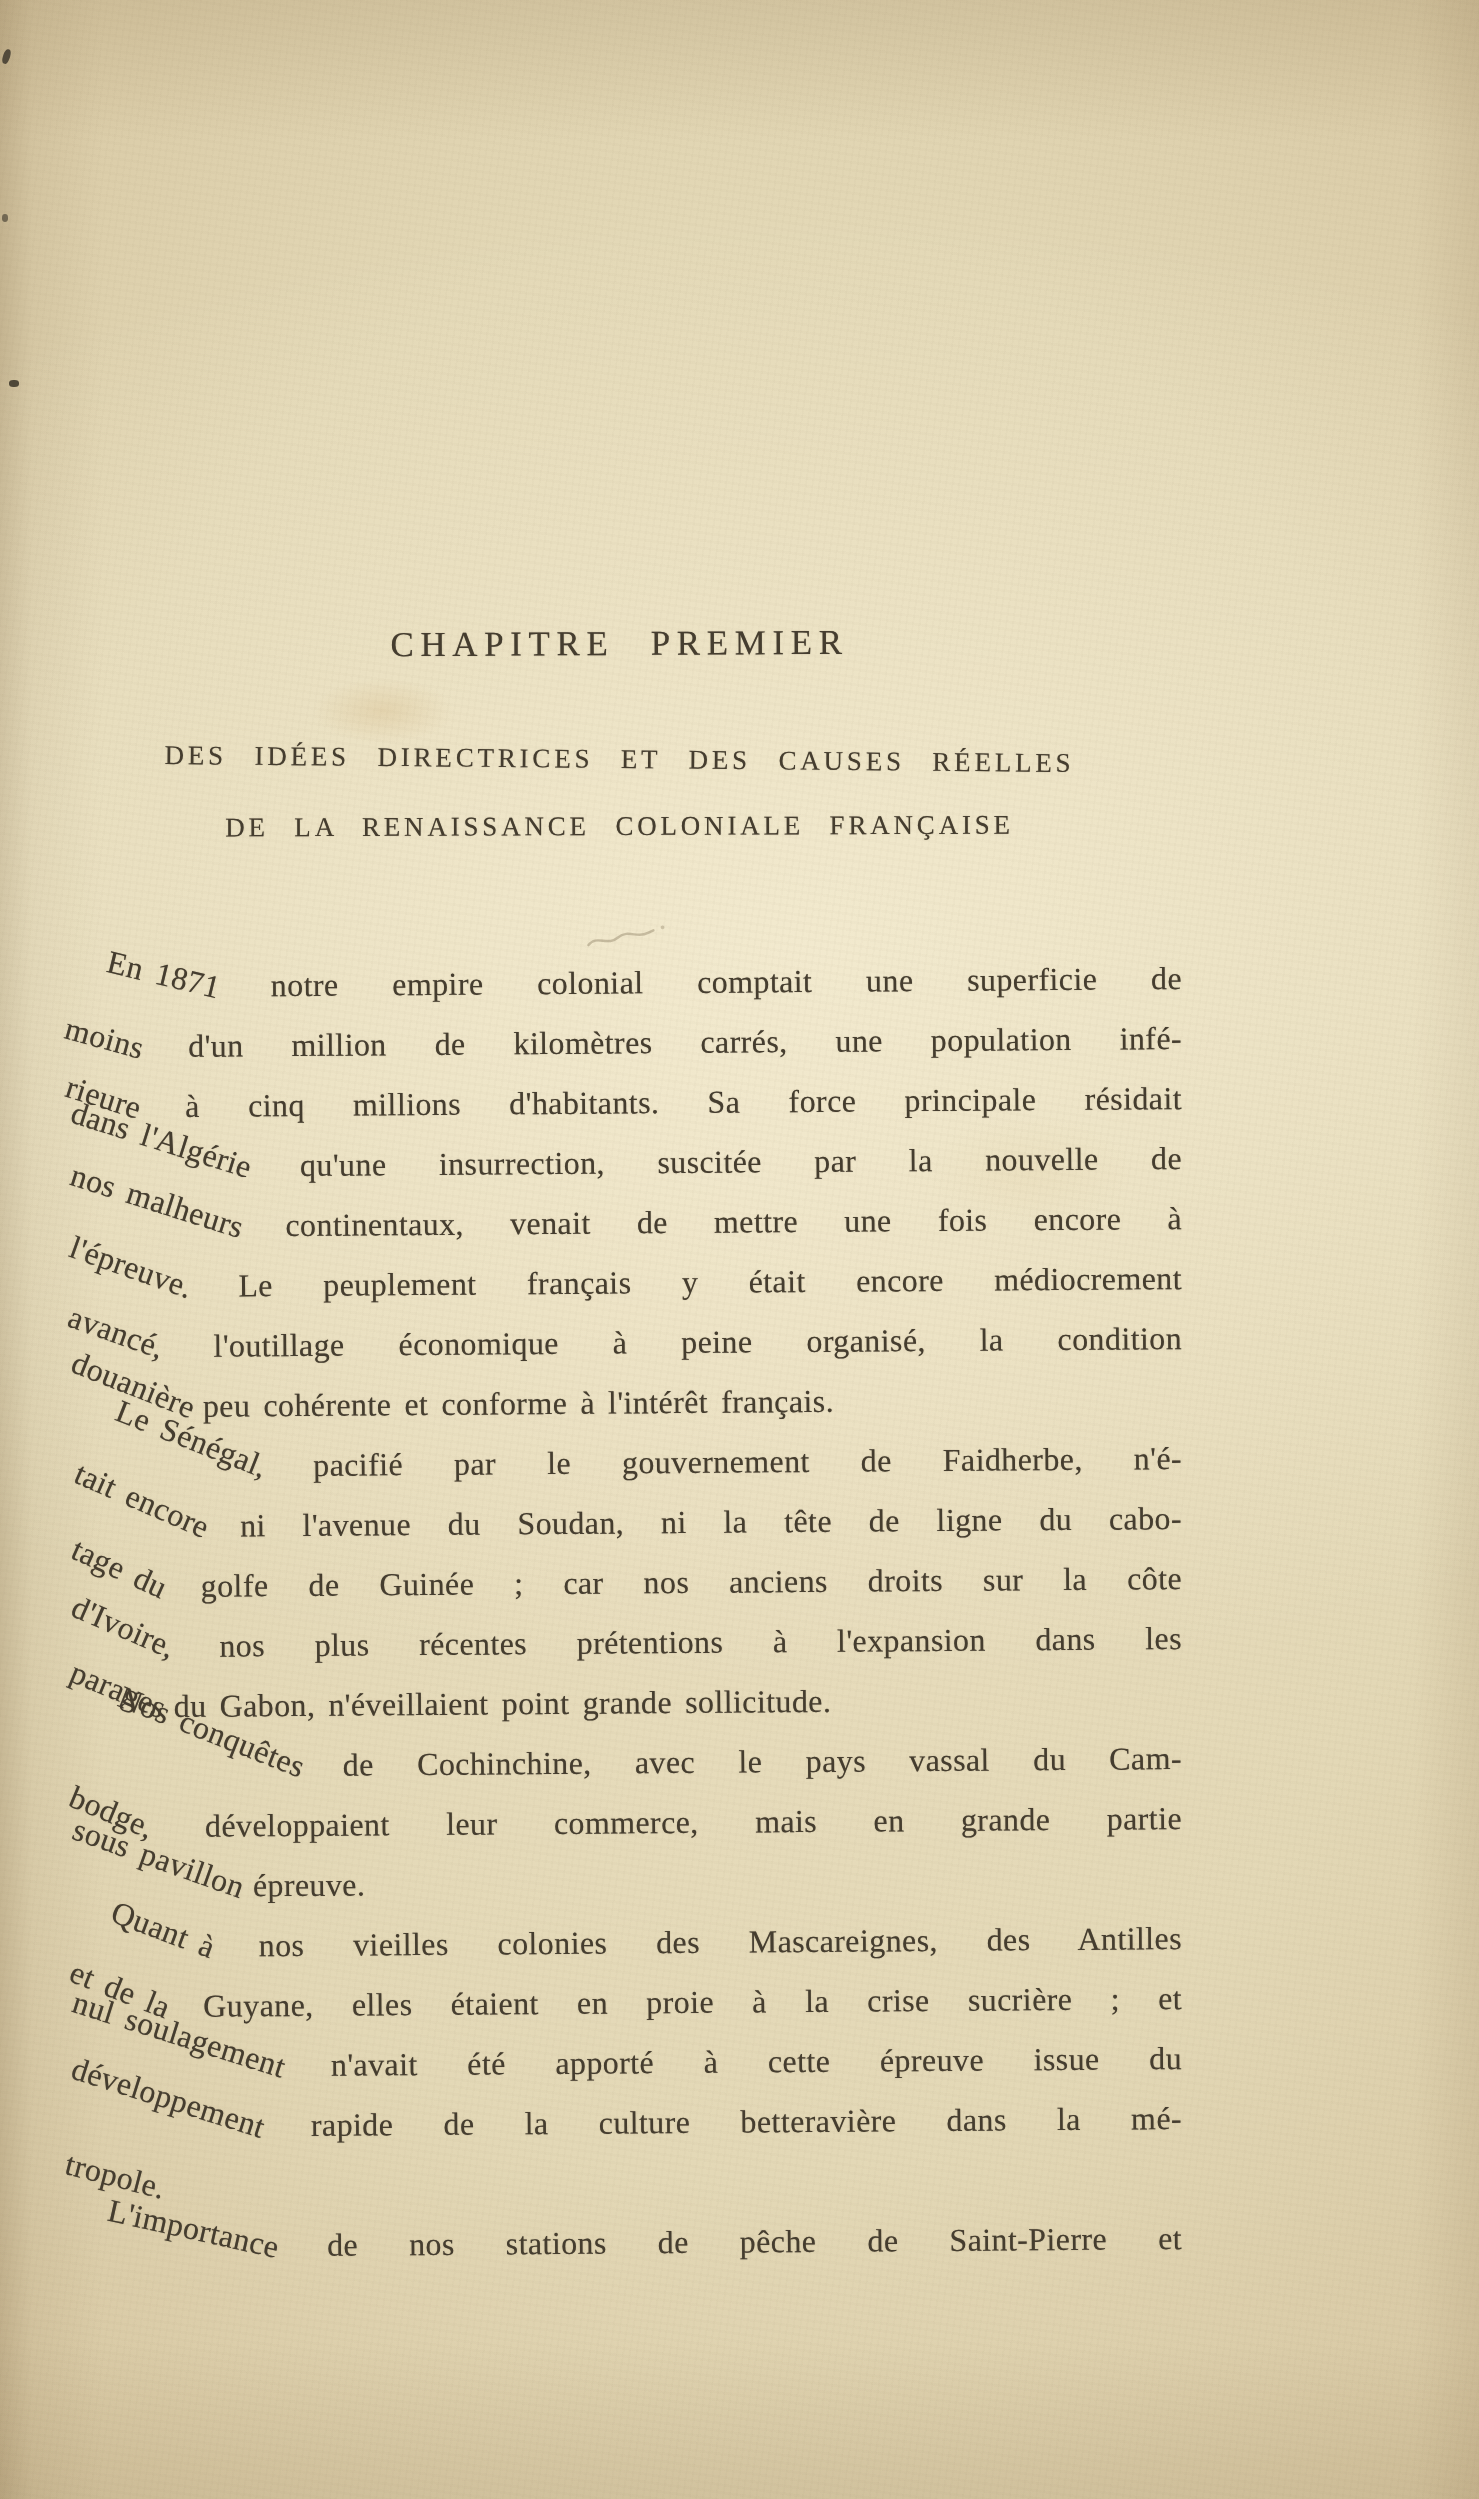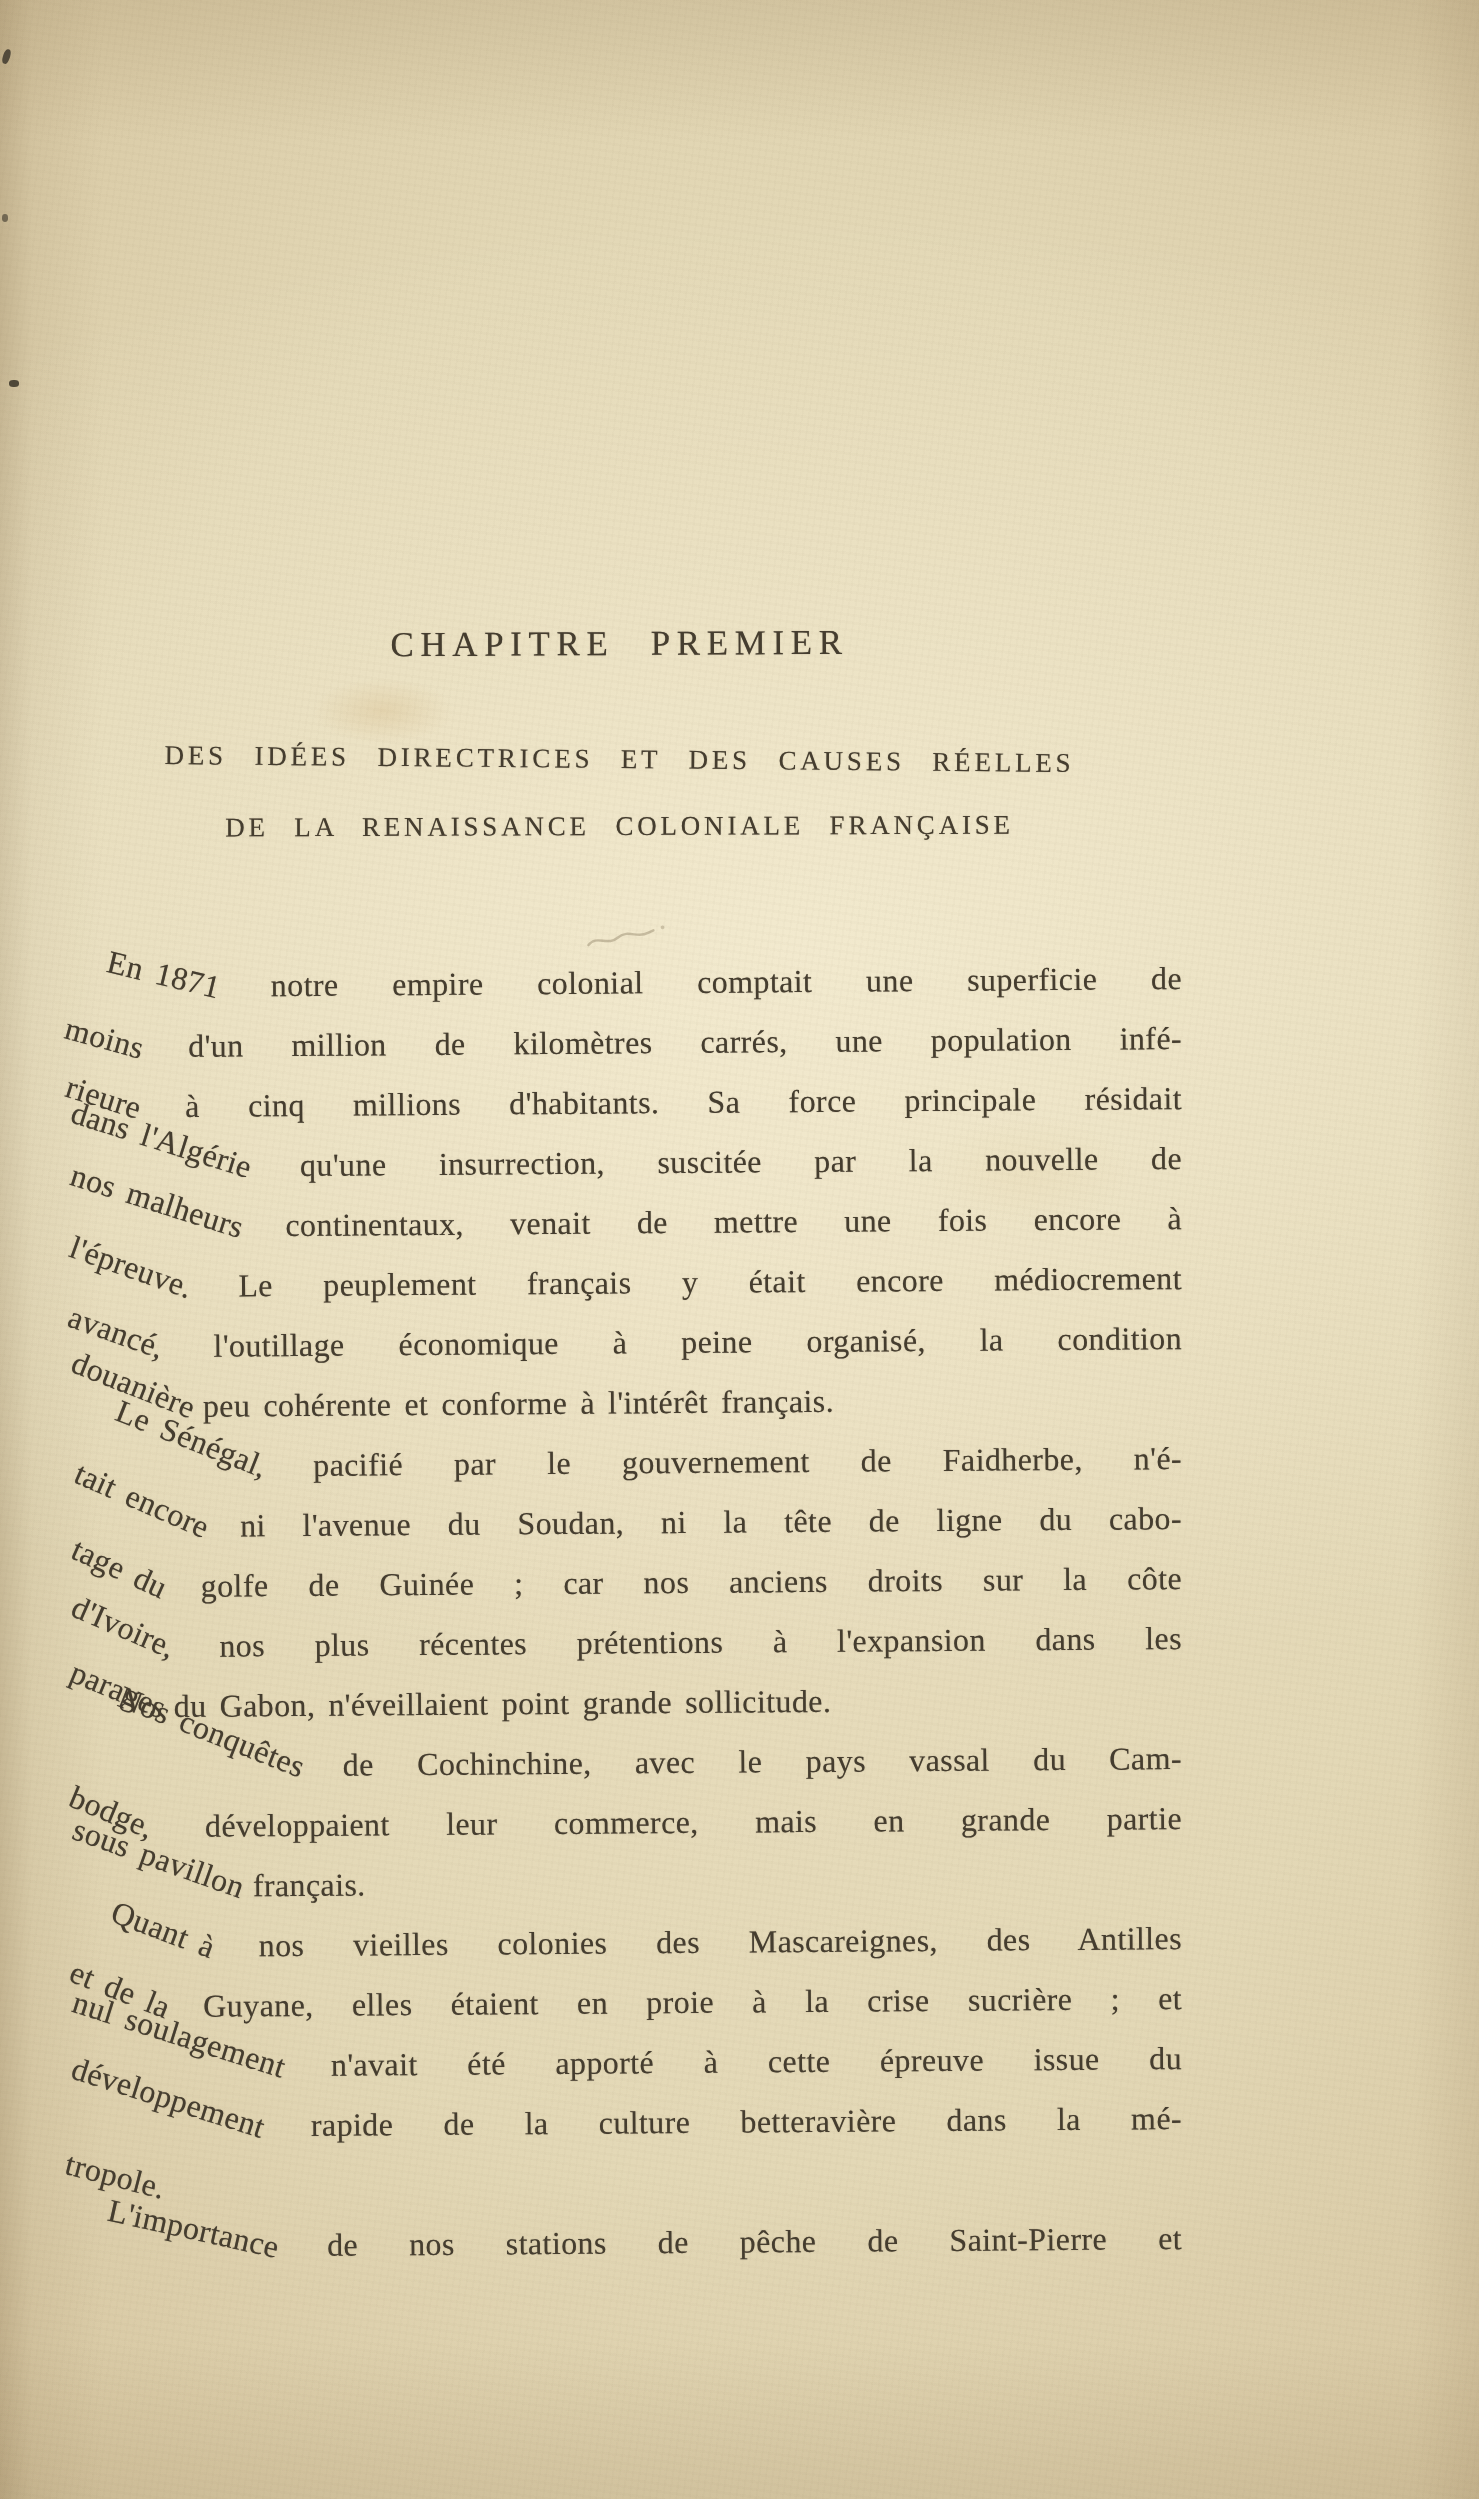--- a/index.html
+++ b/index.html
@@ -94,21 +94,21 @@
       <div class="line"><span class="lead" style="transform: rotate(20deg) translateY(1.9px);">l'épreuve.</span> <span>Le peuplement français y était encore médiocrement</span></div>
       <div class="line"><span class="lead" style="transform: rotate(20deg) translateY(1.9px);">avancé,</span> <span>l'outillage économique à peine organisé, la condition</span></div>
       <div class="line final"><span class="lead" style="transform: rotate(22deg) translateY(1.9px);">douanière</span> <span>peu cohérente et conforme à l'intérêt français.</span></div>
       <div class="line indent"><span class="lead" style="transform: rotate(22deg) translateY(1.9px);">Le Sénégal,</span> <span>pacifié par le gouvernement de Faidherbe, n'é-</span></div>
       <div class="line"><span class="lead" style="transform: rotate(24deg) translateY(1.9px);">tait encore</span> <span>ni l'avenue du Soudan, ni la tête de ligne du cabo-</span></div>
       <div class="line"><span class="lead" style="transform: rotate(25deg) translateY(1.9px);">tage du</span> <span>golfe de Guinée ; car nos anciens droits sur la côte</span></div>
       <div class="line"><span class="lead" style="transform: rotate(24deg) translateY(1.9px);">d'Ivoire,</span> <span>nos plus récentes prétentions à l'expansion dans les</span></div>
       <div class="line final"><span class="lead" style="transform: rotate(23deg) translateY(1.9px);">parages</span> <span>du Gabon, n'éveillaient point grande sollicitude.</span></div>
       <div class="line indent"><span class="lead" style="transform: rotate(22deg) translateY(1.9px);">Nos conquêtes</span> <span>de Cochinchine, avec le pays vassal du Cam-</span></div>
       <div class="line"><span class="lead" style="transform: rotate(23deg) translateY(1.9px);">bodge,</span> <span>développaient leur commerce, mais en grande partie</span></div>
-      <div class="line final"><span class="lead" style="transform: rotate(20deg) translateY(1.9px);">sous pavillon</span> <span>français.</span></div>
+      <div class="line final"><span class="lead" style="transform: rotate(20deg) translateY(1.9px);">sous pavillon</span> <span>épreuve.</span></div>
       <div class="line indent"><span class="lead" style="transform: rotate(21deg) translateY(1.9px);">Quant à</span> <span>nos vieilles colonies des Mascareignes, des Antilles</span></div>
       <div class="line"><span class="lead" style="transform: rotate(22deg) translateY(1.9px);">et de la</span> <span>Guyane, elles étaient en proie à la crise sucrière ; et</span></div>
       <div class="line"><span class="lead" style="transform: rotate(18deg) translateY(1.9px);">nul soulagement</span> <span>n'avait été apporté à cette épreuve issue du</span></div>
       <div class="line"><span class="lead" style="transform: rotate(18deg) translateY(1.9px);">développement</span> <span>rapide de la culture betteravière dans la mé-</span></div>
       <div class="line final"><span class="lead" style="transform: rotate(15deg) translateY(1.9px);">tropole.</span></div>
       <div class="line indent"><span class="lead" style="transform: rotate(13deg) translateY(1.9px);">L'importance</span> <span>de nos stations de pêche de Saint-Pierre et</span></div>
     </div>
 </div>
 
 

